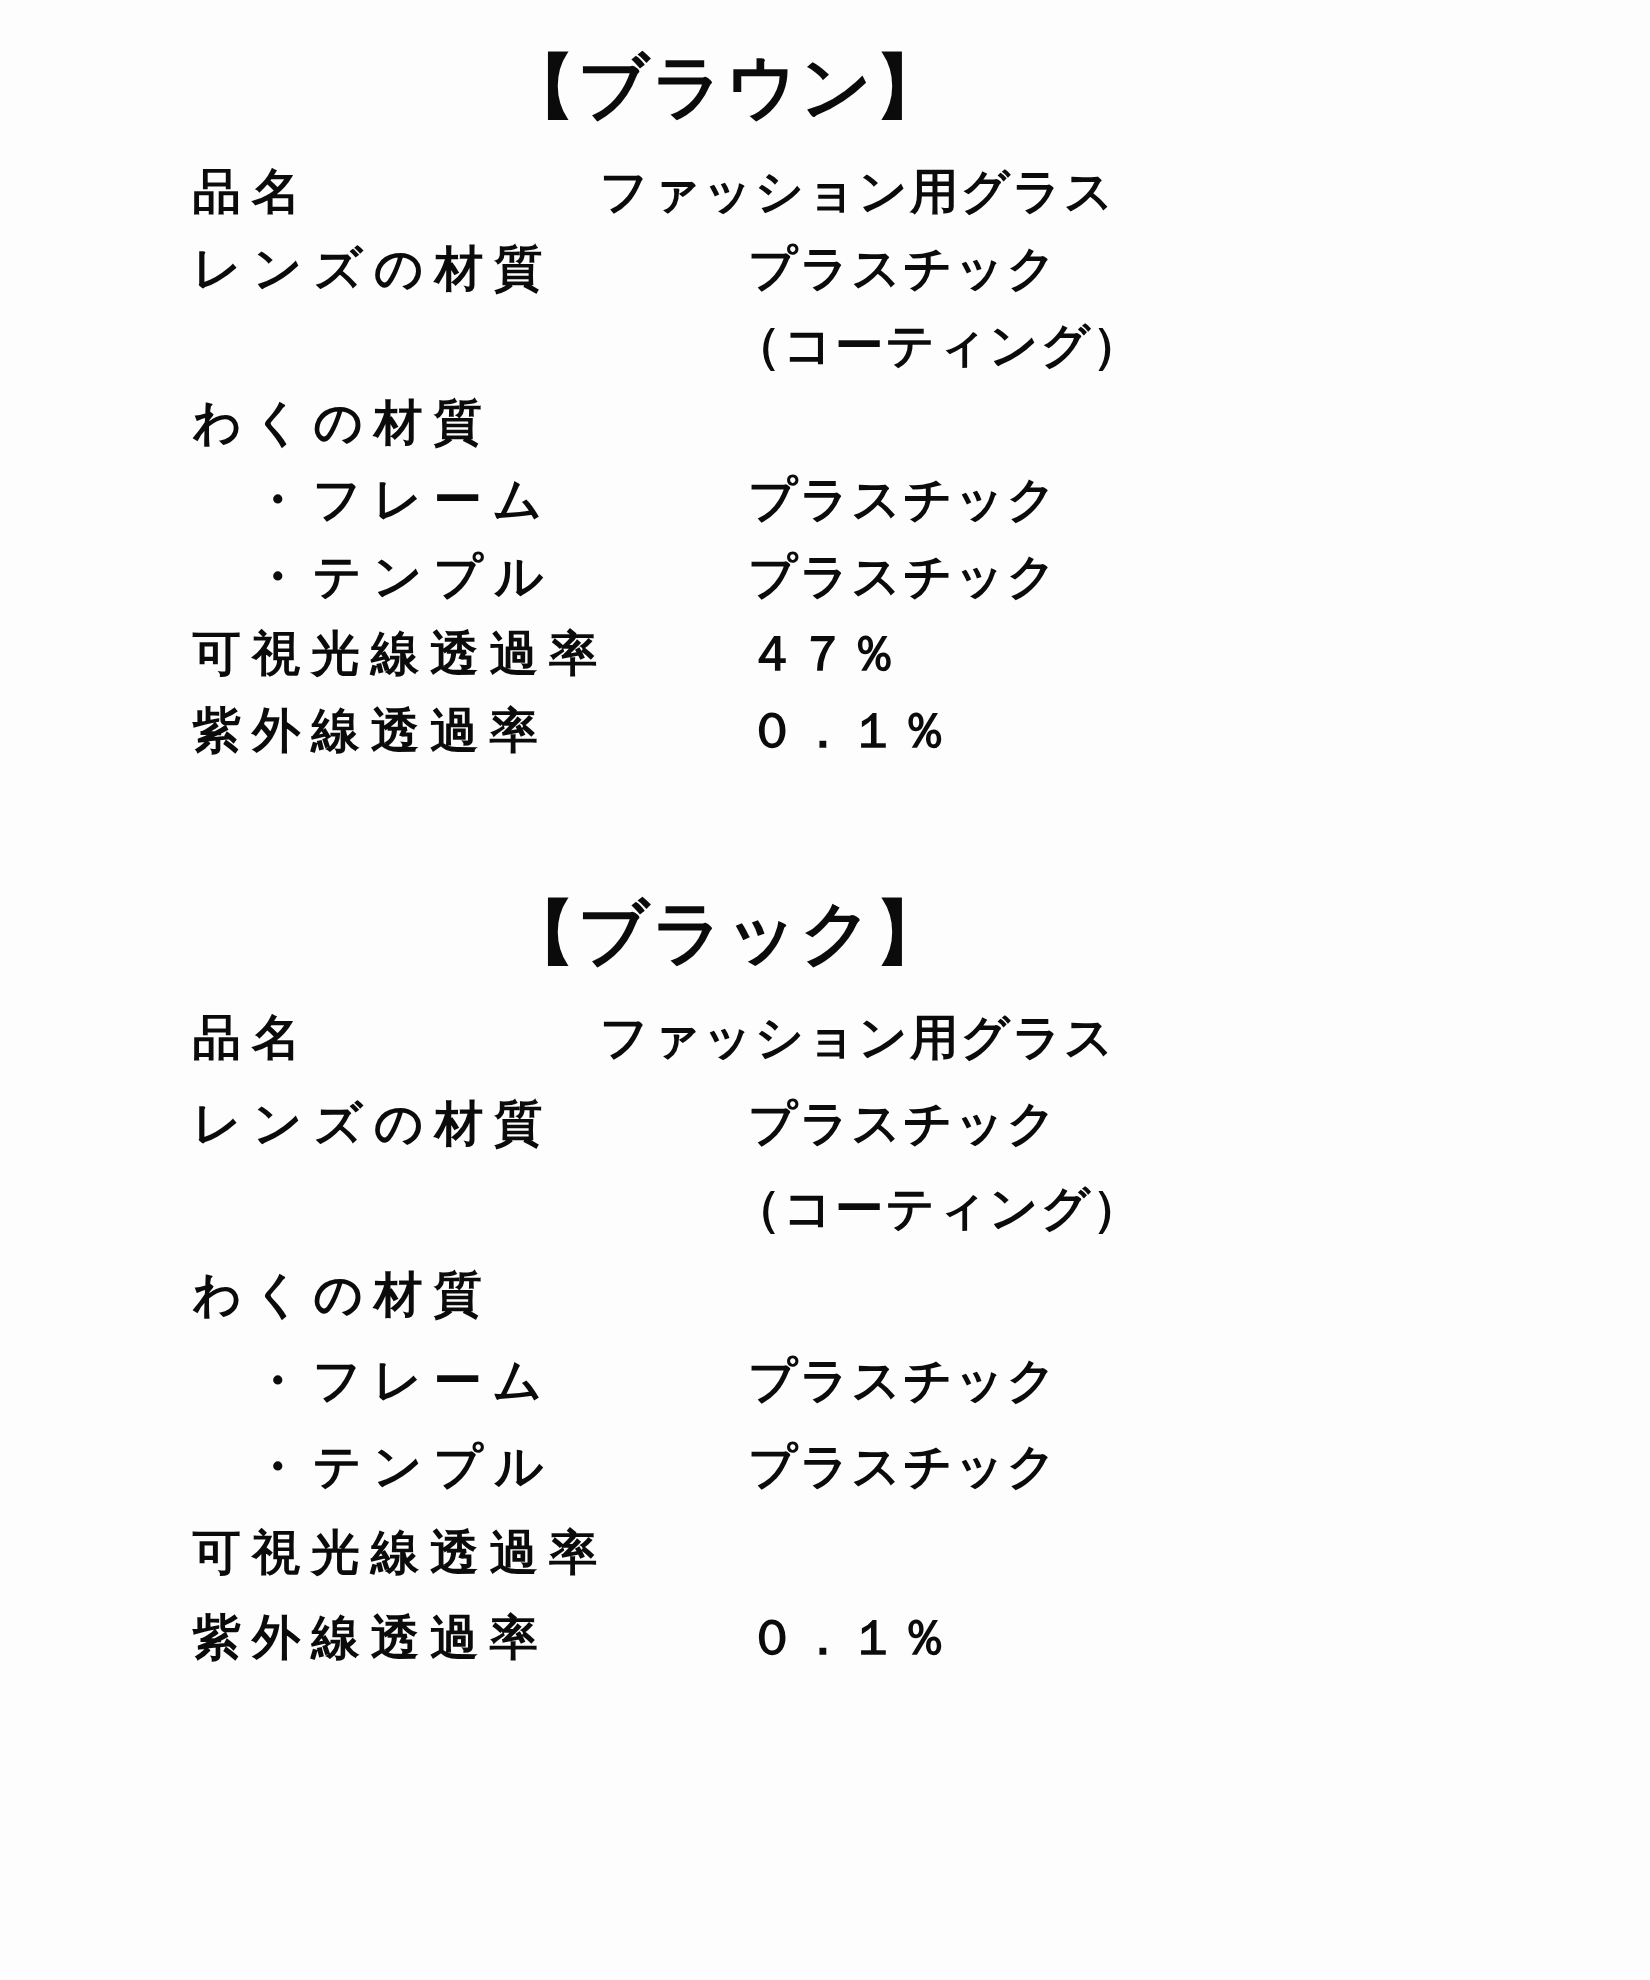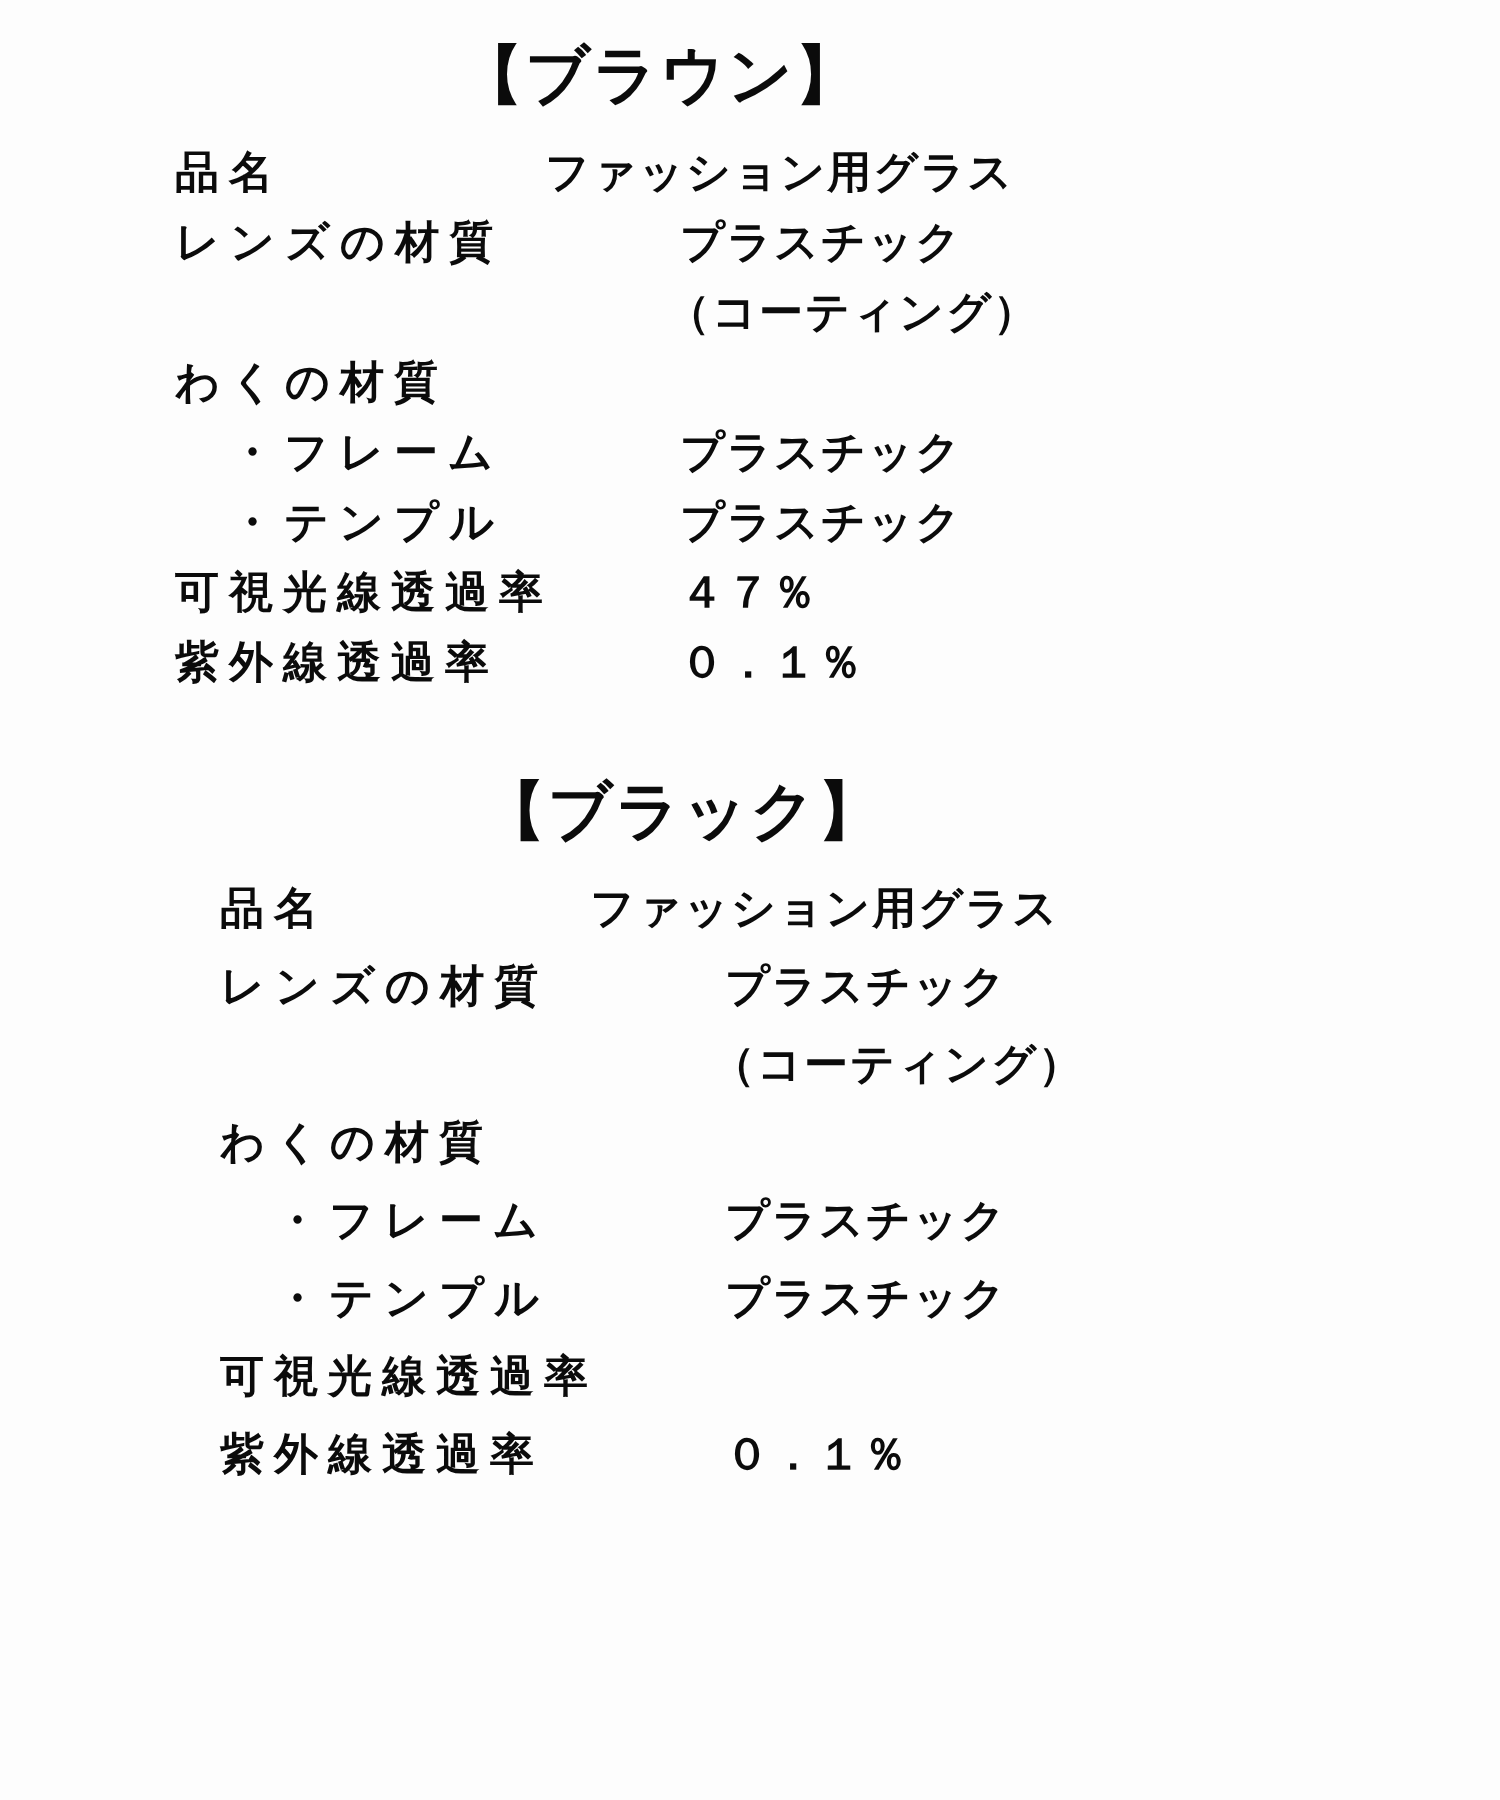--- a/index.html
+++ b/index.html
@@ -6,28 +6,28 @@
     margin: 0;
     padding: 0;
     background: #ffffff;
   }
   .doc {
     position: relative;
     width: 1500px;
     height: 1800px;
     background: #fdfdfd;
     color: #0b0b0b;
-    font-family: Liberation Mono, monospace;
+    font-family: Liberation Serif, serif;
     font-weight: bold;
     box-sizing: border-box;
     padding-top: 45px;
     overflow: hidden;
   }
   .spec-section { margin: 0; }
-  .spec-section.second { margin-top: 84px; padding-left: 45px; }
+  .spec-section.second { margin-top: 117px; }
   .heading {
     font-size: 64px;
     line-height: 70px;
     margin: 0 0 28px 0;
     text-align: center;
     letter-spacing: 2px;
     transform: translateX(-90px);
     white-space: pre;
   }
   .rows { padding-left: 175px; }

